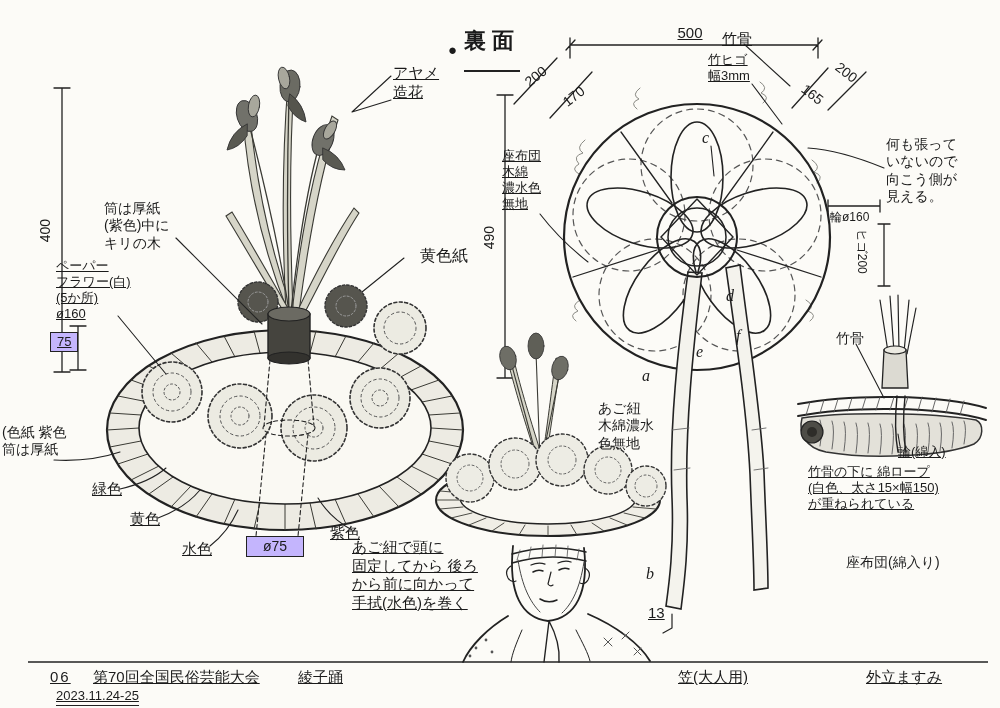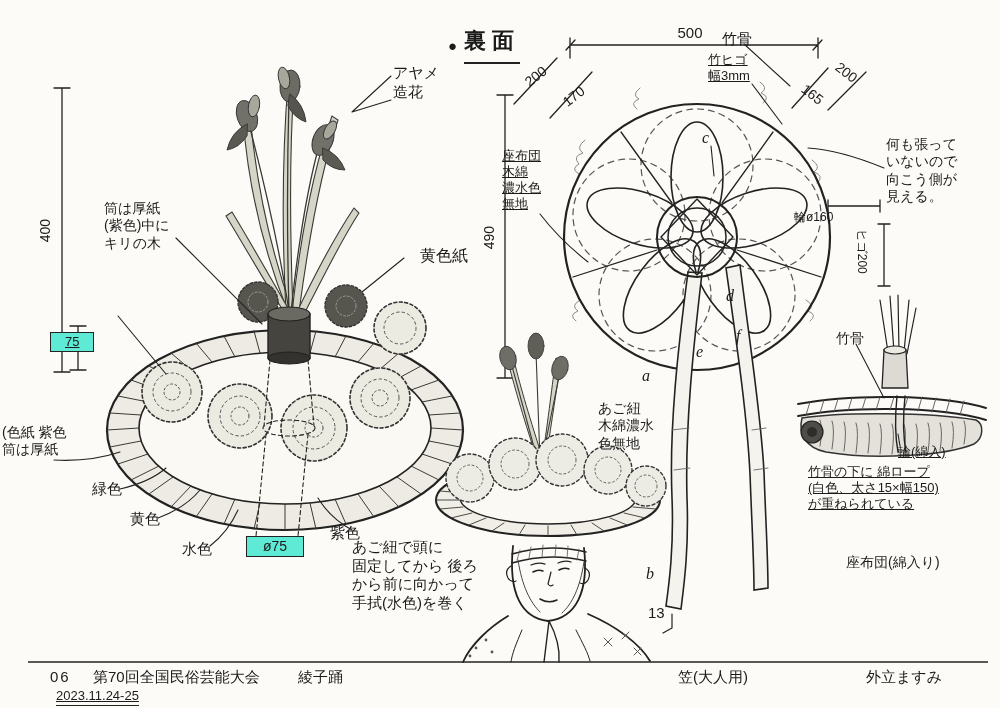--- a/index.html
+++ b/index.html
@@ -4,31 +4,31 @@
 <style>
   * { margin:0; padding:0; box-sizing:border-box; }
   html,body { background:#9a9a96; }
   .page {
     position:relative; width:1000px; height:708px; margin:0 auto;
     background:#fcfbf7; overflow:hidden; color:#1b1b1b;
     font-family:"Liberation Sans","DejaVu Sans",sans-serif;
   }
   svg.art { position:absolute; left:0; top:0; }
   .label { position:absolute; white-space:pre-line; line-height:1.24; font-size:14px; }
-  .s12 { font-size:12px; } .s13 { font-size:13px;text-decoration:underline; } .s15 { font-size:15px; } .s16 { font-size:16px;margin-left:16px; }
+  .s12 { font-size:12px; } .s13 { font-size:13px;text-decoration:underline; } .s15 { font-size:15px;text-decoration:underline; } .s16 { font-size:16px;margin-left:16px; }
   .rotm90 { transform:rotate(-90deg); transform-origin:center center; }
   .rot90  { transform:rotate(90deg);  transform-origin:center center; }
   .rotm38 { transform:rotate(-38deg); transform-origin:center center; }
   .rot38  { transform:rotate(38deg);  transform-origin:center center; }
   .ctr { text-align:center; }
-  .boxed { border:1.6px solid #222; padding:1px 14px; white-space:nowrap; background:#5eead4; text-align:center; }
+  .boxed { border:1.6px solid #222; padding:1px 6px; white-space:nowrap; background:#c4b5fd; text-align:center; }
   .pt { font-style:italic; font-family:"Liberation Serif","DejaVu Serif",serif; font-size:16px; }
   .title { position:absolute; left:448px; top:26px; display:flex; align-items:center; gap:7px; }
   .title .blt { font-size:15px; }
-  .title .txt { font-size:22px; font-weight:600; letter-spacing:6px; border-bottom:2px solid #222; padding-bottom:6px; }
+  .title .txt { font-size:22px; font-weight:600; letter-spacing:6px; border-bottom:2px solid #222; padding-bottom:14px; }
   .underdate { border-bottom:1.4px solid #222; padding-bottom:1px; }
   .lenlist div { font-size:14px; line-height:1.5; }
 </style>
 </head>
 <body>
 
 <div class="page">
 
   <svg class="art" width="1000" height="708" viewBox="0 0 1000 708">
 
@@ -235,20 +235,24 @@
   <div class="title">
     <span class="blt">●</span>
     <span class="txt">裏面</span>
   </div>
 
   <div class="label s15" style="left:393px;top:64px">アヤメ
 造花</div>
   <div class="label" style="left:104px;top:200px">筒は厚紙
 (紫色)中に
 キリの木</div>
+  <div class="label s13" style="left:56px;top:258px">ペーパー
+フラワー(白)
+(5か所)
+ø160</div>
   <div class="label s16" style="left:404px;top:246px">黄色紙</div>
   <div class="label" style="left:2px;top:424px">(色紙 紫色
 筒は厚紙</div>
   <div class="label s15" style="left:92px;top:480px">緑色</div>
   <div class="label s15" style="left:130px;top:510px">黄色</div>
   <div class="label s15" style="left:182px;top:540px">水色</div>
   <div class="label s15" style="left:330px;top:524px">紫色</div>
   <div class="label rotm90 ctr" style="left:30px;top:222px;width:32px">400</div>
   <div class="label boxed s13" style="left:50px;top:332px">75</div>
   <div class="label boxed" style="left:246px;top:536px;width:58px">ø75</div>
@@ -257,21 +261,21 @@
   <div class="label s13" style="left:708px;top:52px">竹ヒゴ
 幅3mm</div>
   <div class="label s13" style="left:502px;top:148px">座布団
 木綿
 濃水色
 無地</div>
   <div class="label" style="left:886px;top:136px">何も張って
 いないので
 向こう側が
 見える。</div>
-  <div class="label s12" style="left:794px;top:210px">輪ø160</div>
+  <div class="label s12" style="left:830px;top:210px">輪ø160</div>
   <div class="label s12 rot90 ctr" style="left:838px;top:244px;width:48px">ヒゴ200</div>
   <div class="label" style="left:598px;top:400px">あご紐
 木綿濃水
 色無地</div>
   <div class="label s15 ctr" style="left:668px;top:24px;width:44px">500</div>
   <div class="label rotm38 ctr" style="left:516px;top:68px;width:40px">200</div>
   <div class="label rotm38 ctr" style="left:554px;top:88px;width:40px">170</div>
   <div class="label rot38 ctr" style="left:792px;top:86px;width:40px">165</div>
   <div class="label rot38 ctr" style="left:826px;top:64px;width:40px">200</div>
   <div class="label rotm90 ctr" style="left:474px;top:229px;width:32px">490</div>

